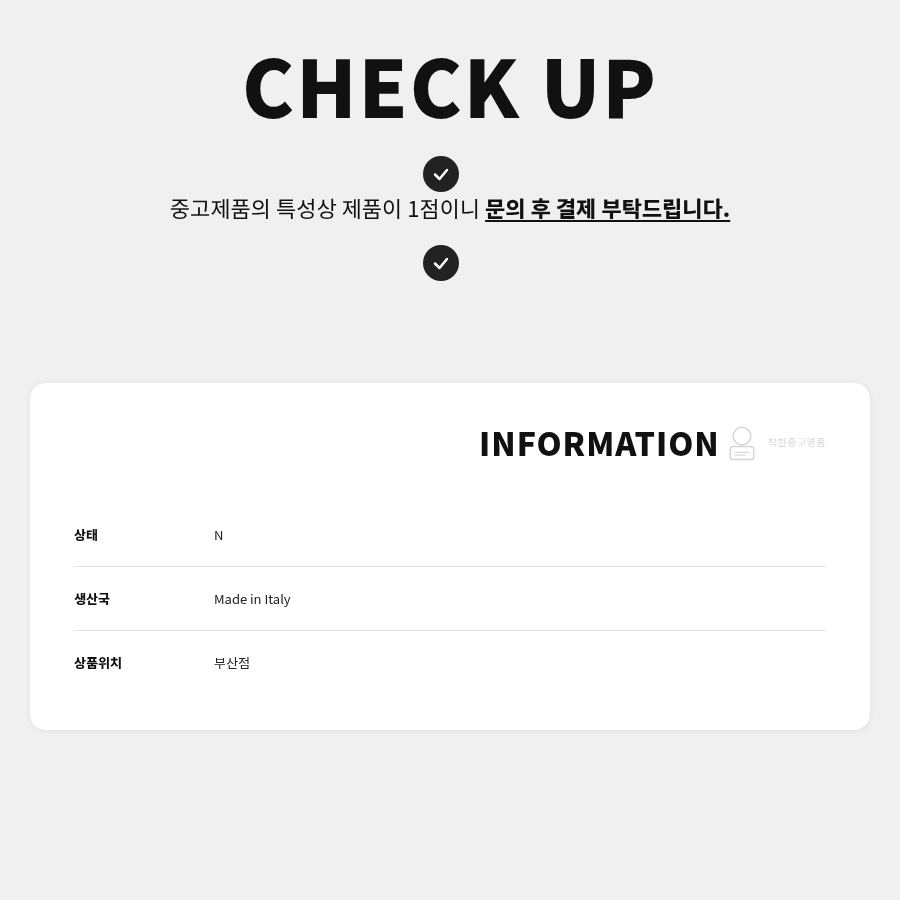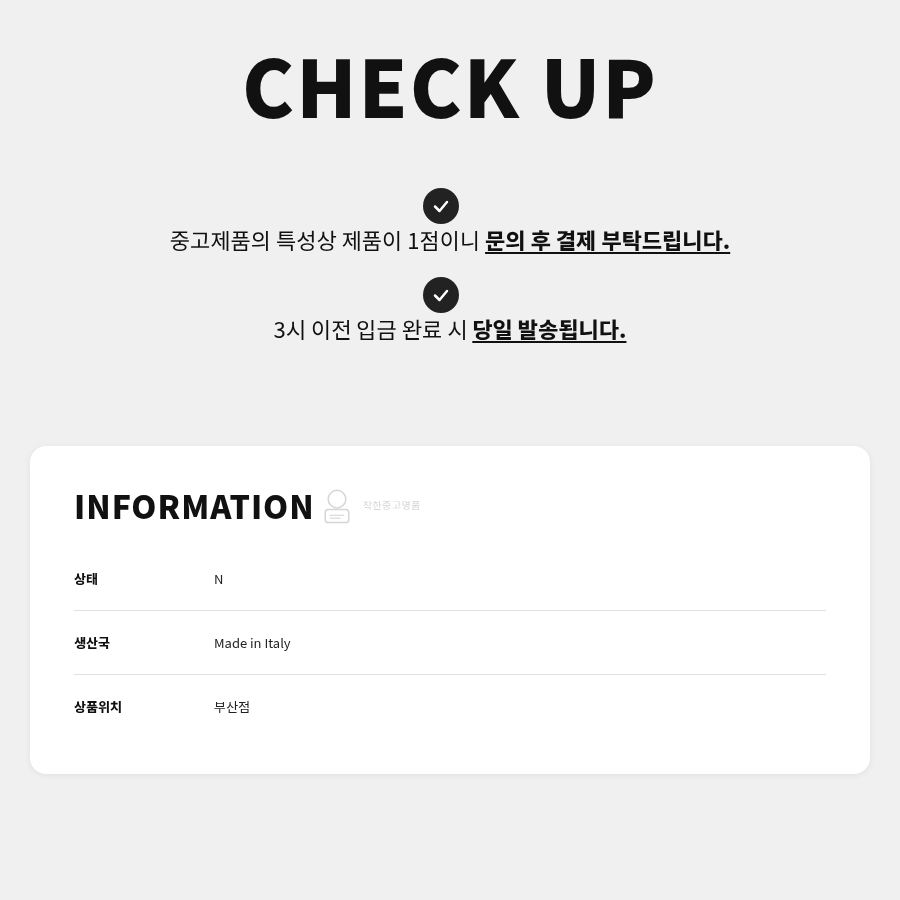--- a/index.html
+++ b/index.html
@@ -26,21 +26,21 @@
       background-color: #f0f0f0;
       padding: 28px 60px 40px 60px;
     }
 
     .page-title {
       text-align: center;
       font-size: 78px;
       font-weight: 900;
       letter-spacing: 2px;
       color: #111;
-      margin-bottom: 48px;
+      margin-bottom: 16px;
       font-style: normal;
     }
 
     .checklist {
       list-style: none;
       padding: 0;
       margin: 0;
     }
 
     .checklist-item {
@@ -84,23 +84,23 @@
 
     .info-card {
       background-color: #ffffff;
       border-radius: 16px;
       padding: 36px 44px 36px 44px;
       box-shadow: 0 1px 6px rgba(0,0,0,0.07);
     }
 
     .info-card-header {
       display: flex;
-      justify-content: flex-start;
-      align-items: center;
-      margin-bottom: 19px;
+      justify-content: flex-end;
+      align-items: center;
+      margin-bottom: 38px;
     }
 
     .info-title {
       font-size: 32px;
       font-weight: 900;
       color: #111;
       letter-spacing: 1px;
     }
 
     .brand-logo {
@@ -175,23 +175,20 @@
         <span>
           중고제품의 특성상 제품이 1점이니 <span class="highlight">문의 후 결제 부탁드립니다.</span>
         </span>
       </li>
 
       <li class="checklist-item">
         <span class="check-icon">
           <svg viewBox="0 0 20 20" fill="none" xmlns="http://www.w3.org/2000/svg">
             <path d="M4 10.5L8.5 15L16 6" stroke="white" stroke-width="2.5" stroke-linecap="round" stroke-linejoin="round"></path>
           </svg>
-        </span>
-        <span>
-          3시 이전 입금 완료 시 <span class="highlight">당일 발송됩니다.</span>
         </span>
       </li>
     </ul>
   </div>
 
   <div class="info-section">
     <div class="info-card">
 
       <div class="info-card-header">
         <h2 class="info-title">INFORMATION</h2>

